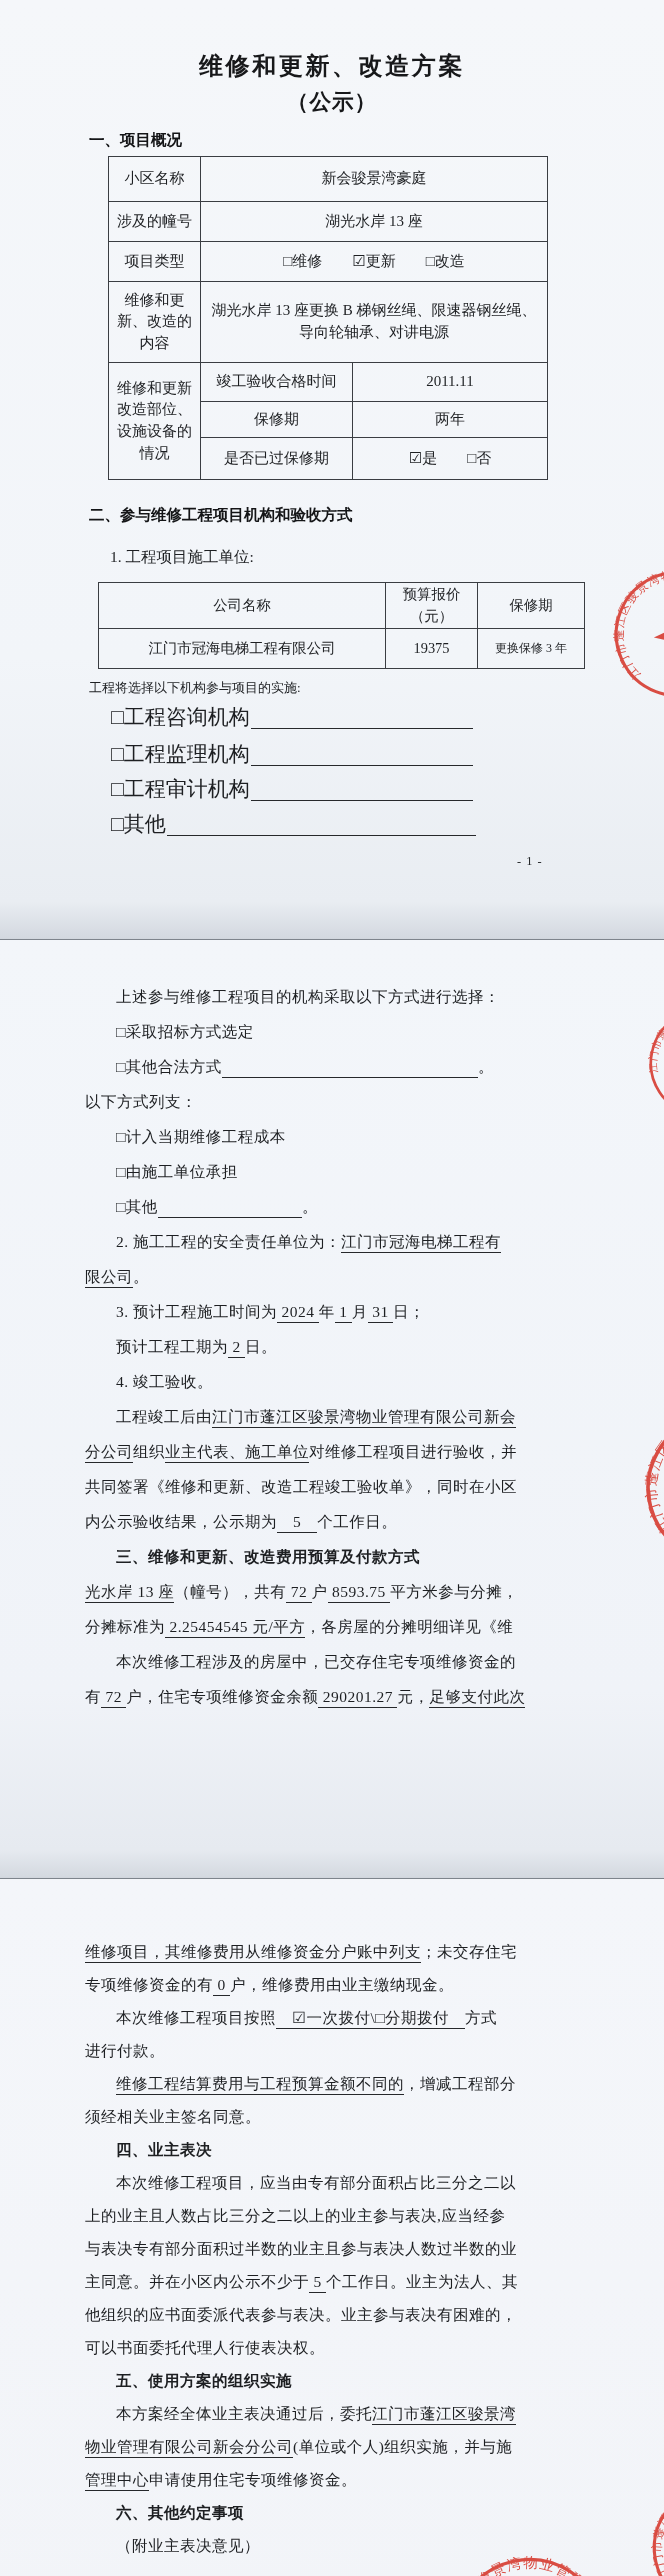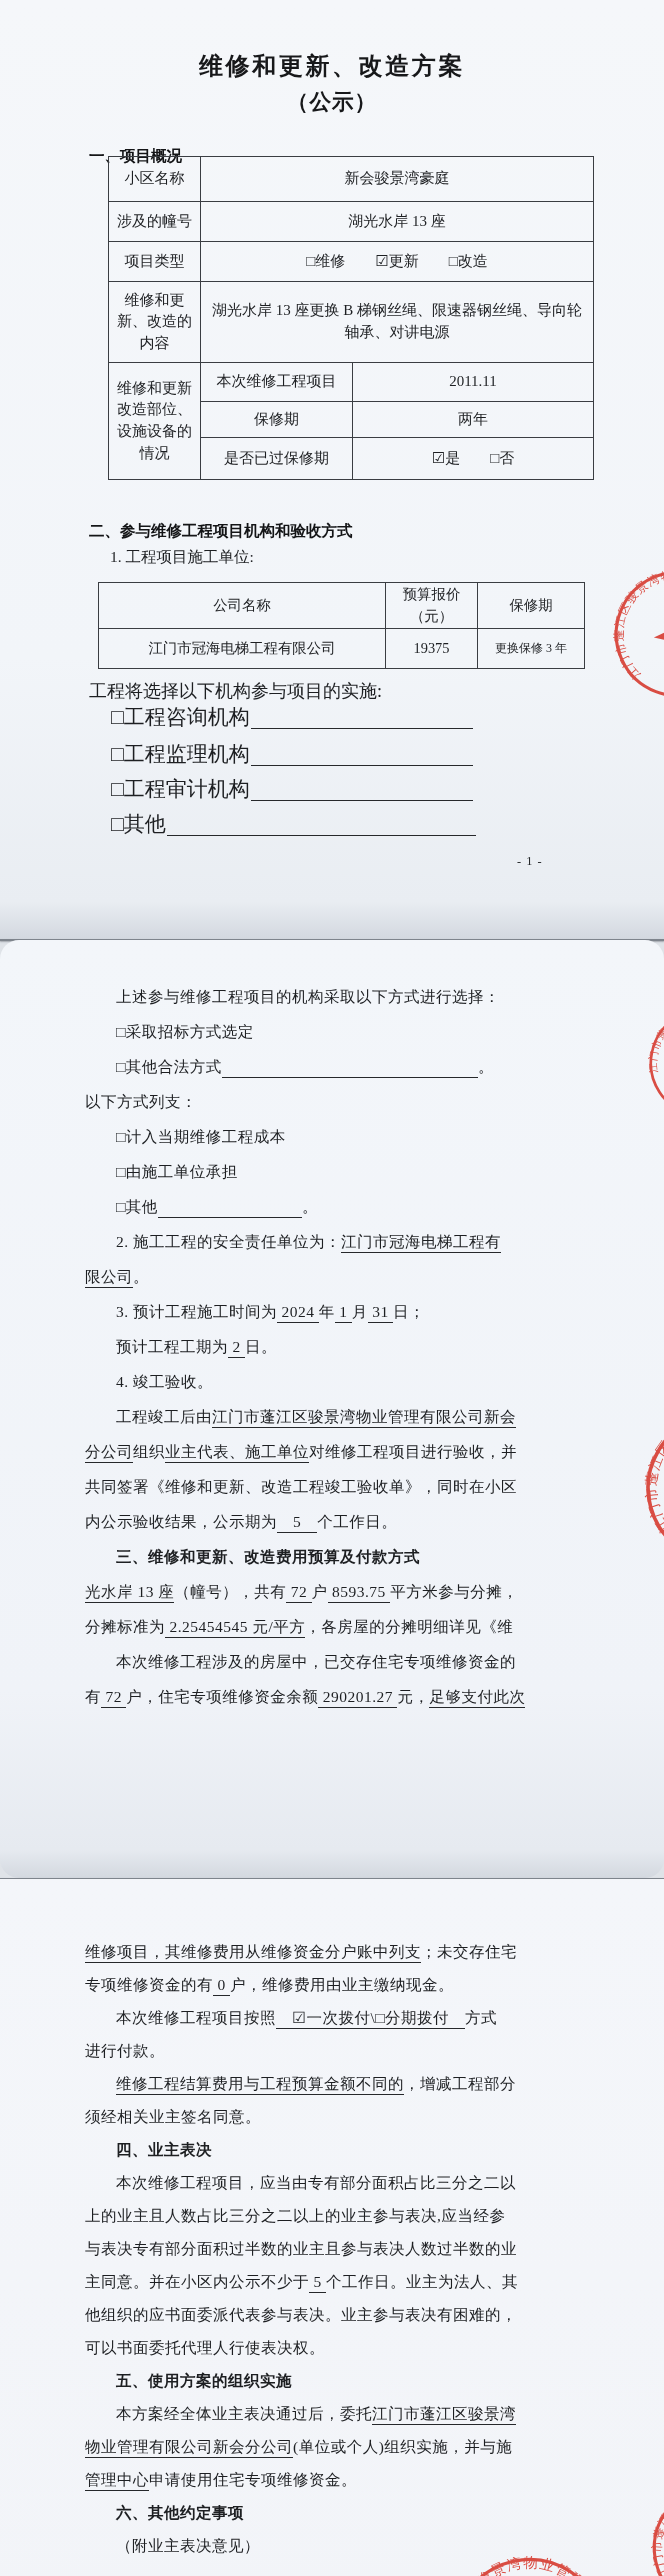--- a/index.html
+++ b/index.html
@@ -1,36 +1,36 @@
 <!DOCTYPE html>
 <html style="font-size:8.2px"><head>
 <meta charset="utf-8">
 <style>
   html,body{margin:0;padding:0;background:#dfe3e8;}
   #doc{position:relative;width:664px;height:2816px;overflow:hidden;
        font-family:"Liberation Serif","DejaVu Serif",serif;color:#1d1f22;}
   .page{position:absolute;left:0;width:664px;overflow:hidden;}
   #page1{top:0;height:939px;background:linear-gradient(180deg,#f5f7fa 0%,#f2f5f9 70%,#e9edf2 96%,#d3d8df 100%);}
-  #page2{top:940px;height:938px;background:linear-gradient(180deg,#f3f6fa 0%,#f0f3f8 80%,#e6eaf0 97%,#d3d8df 100%);border-radius:19px;}
+  #page2{top:940px;height:938px;background:linear-gradient(180deg,#f3f6fa 0%,#f0f3f8 80%,#e6eaf0 97%,#d3d8df 100%);}
   #page3{top:1879px;height:936px;background:linear-gradient(180deg,#f4f6fa 0%,#f2f4f8 85%,#eef1f5 100%);}
   .divider{position:absolute;left:0;width:100%;height:1.5px;background:#7e848c;box-shadow:0 1px 1.5px rgba(90,96,105,.45);}
   #div1{top:939px;} #div2{top:1878px;}
 
   .title{position:absolute;width:100%;text-align:center;font-weight:bold;color:#17181a;}
   #title1{top:50px;font-size:24px;letter-spacing:2.6px;}
   #title2{top:87px;font-size:21.6px;letter-spacing:1px;}
 
-  .h-sans{font-family:"Liberation Sans","DejaVu Sans",sans-serif;font-weight:bold;font-size:15.5px;color:#141517;margin-top:16px;}
+  .h-sans{font-family:"Liberation Sans","DejaVu Sans",sans-serif;font-weight:bold;font-size:15.5px;color:#141517;}
   #h1-1{position:absolute;left:89px;top:130px;}
   #h1-2{position:absolute;left:89px;top:505px;}
   #s1-1{position:absolute;left:110px;top:547px;font-size:15.5px;}
-  #choose-line{position:absolute;left:89px;top:679px;font-size:18px;}
+  #choose-line{position:absolute;left:89px;top:679px;font-size:13px;}
 
   .grid-table{position:absolute;display:grid;border:1.5px solid #3a3d42;box-sizing:border-box;background:transparent;}
-  #t1{left:108px;top:156px;width:486px;grid-template-columns:92px 152px 1fr;
+  #t1{left:108px;top:156px;width:440px;grid-template-columns:92px 152px 1fr;
       grid-template-rows:45px 40px 40px 81px 39px 36px 41px;font-size:15px;}
   #t2{left:98px;top:582px;width:487px;grid-template-columns:287px 92px 1fr;
       grid-template-rows:46px 39px;font-size:14.4px;}
   .cell{border-right:1px solid #3a3d42;border-bottom:1px solid #3a3d42;display:flex;align-items:center;
         justify-content:center;text-align:center;padding:2.1px 5.2px;box-sizing:border-box;line-height:21.6px;}
   .no-r{border-right:none !important;}
   .no-b{border-bottom:none !important;}
   .small-cell{font-size:12px;line-height:15.5px;}
 
   .cbl{position:absolute;left:111px;display:flex;align-items:flex-end;font-size:21px;line-height:21.6px;}
@@ -71,21 +71,21 @@
     <div class="grid-table" id="t1">
       <div class="cell" style="grid-area:1/1/2/2;">小区名称</div>
       <div class="cell no-r" style="grid-area:1/2/2/4;">新会骏景湾豪庭</div>
       <div class="cell" style="grid-area:2/1/3/2;">涉及的幢号</div>
       <div class="cell no-r" style="grid-area:2/2/3/4;">湖光水岸 13 座</div>
       <div class="cell" style="grid-area:3/1/4/2;">项目类型</div>
       <div class="cell no-r" style="grid-area:3/2/4/4;">□维修　　☑更新　　□改造</div>
       <div class="cell" style="grid-area:4/1/5/2;">维修和更新、改造的内容</div>
       <div class="cell no-r" style="grid-area:4/2/5/4;white-space:normal;">湖光水岸 13 座更换 B 梯钢丝绳、限速器钢丝绳、导向轮轴承、对讲电源</div>
       <div class="cell no-b" style="grid-area:5/1/8/2;">维修和更新改造部位、设施设备的情况</div>
-      <div class="cell" style="grid-area:5/2/6/3;">本次维修工程项目</div>
+      <div class="cell" style="grid-area:5/2/6/3;">竣工验收合格时间</div>
       <div class="cell no-r" style="grid-area:5/3/6/4;">2011.11</div>
       <div class="cell" style="grid-area:6/2/7/3;">保修期</div>
       <div class="cell no-r" style="grid-area:6/3/7/4;">两年</div>
       <div class="cell no-b" style="grid-area:7/2/8/3;">是否已过保修期</div>
       <div class="cell no-r no-b" style="grid-area:7/3/8/4;">☑是　　□否</div>
     </div>
 
     <div class="h-sans" id="h1-2">二、参与维修工程项目机构和验收方式</div>
     <div id="s1-1">1. 工程项目施工单位:</div>
 

